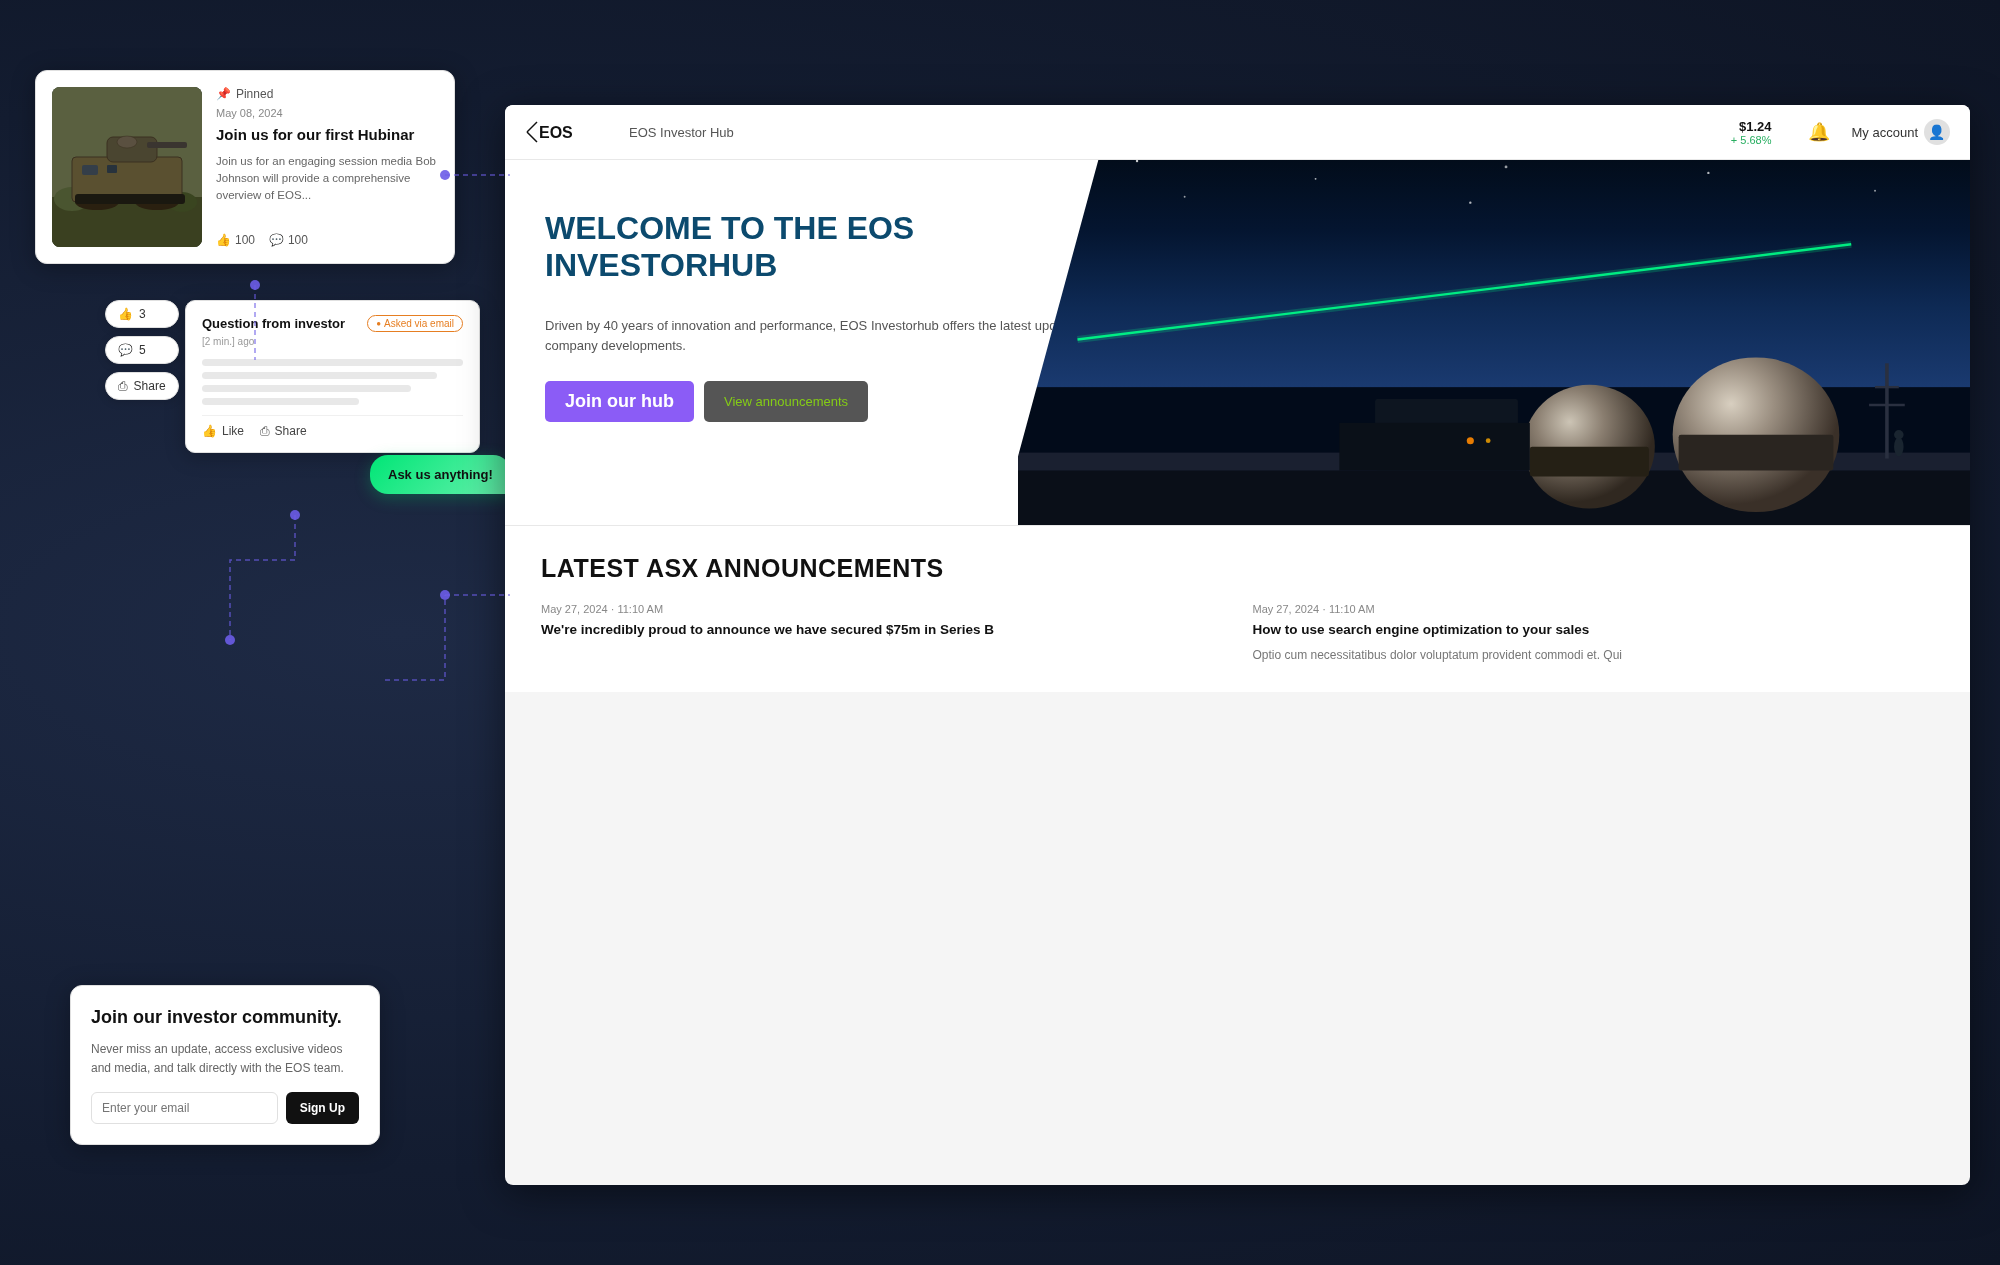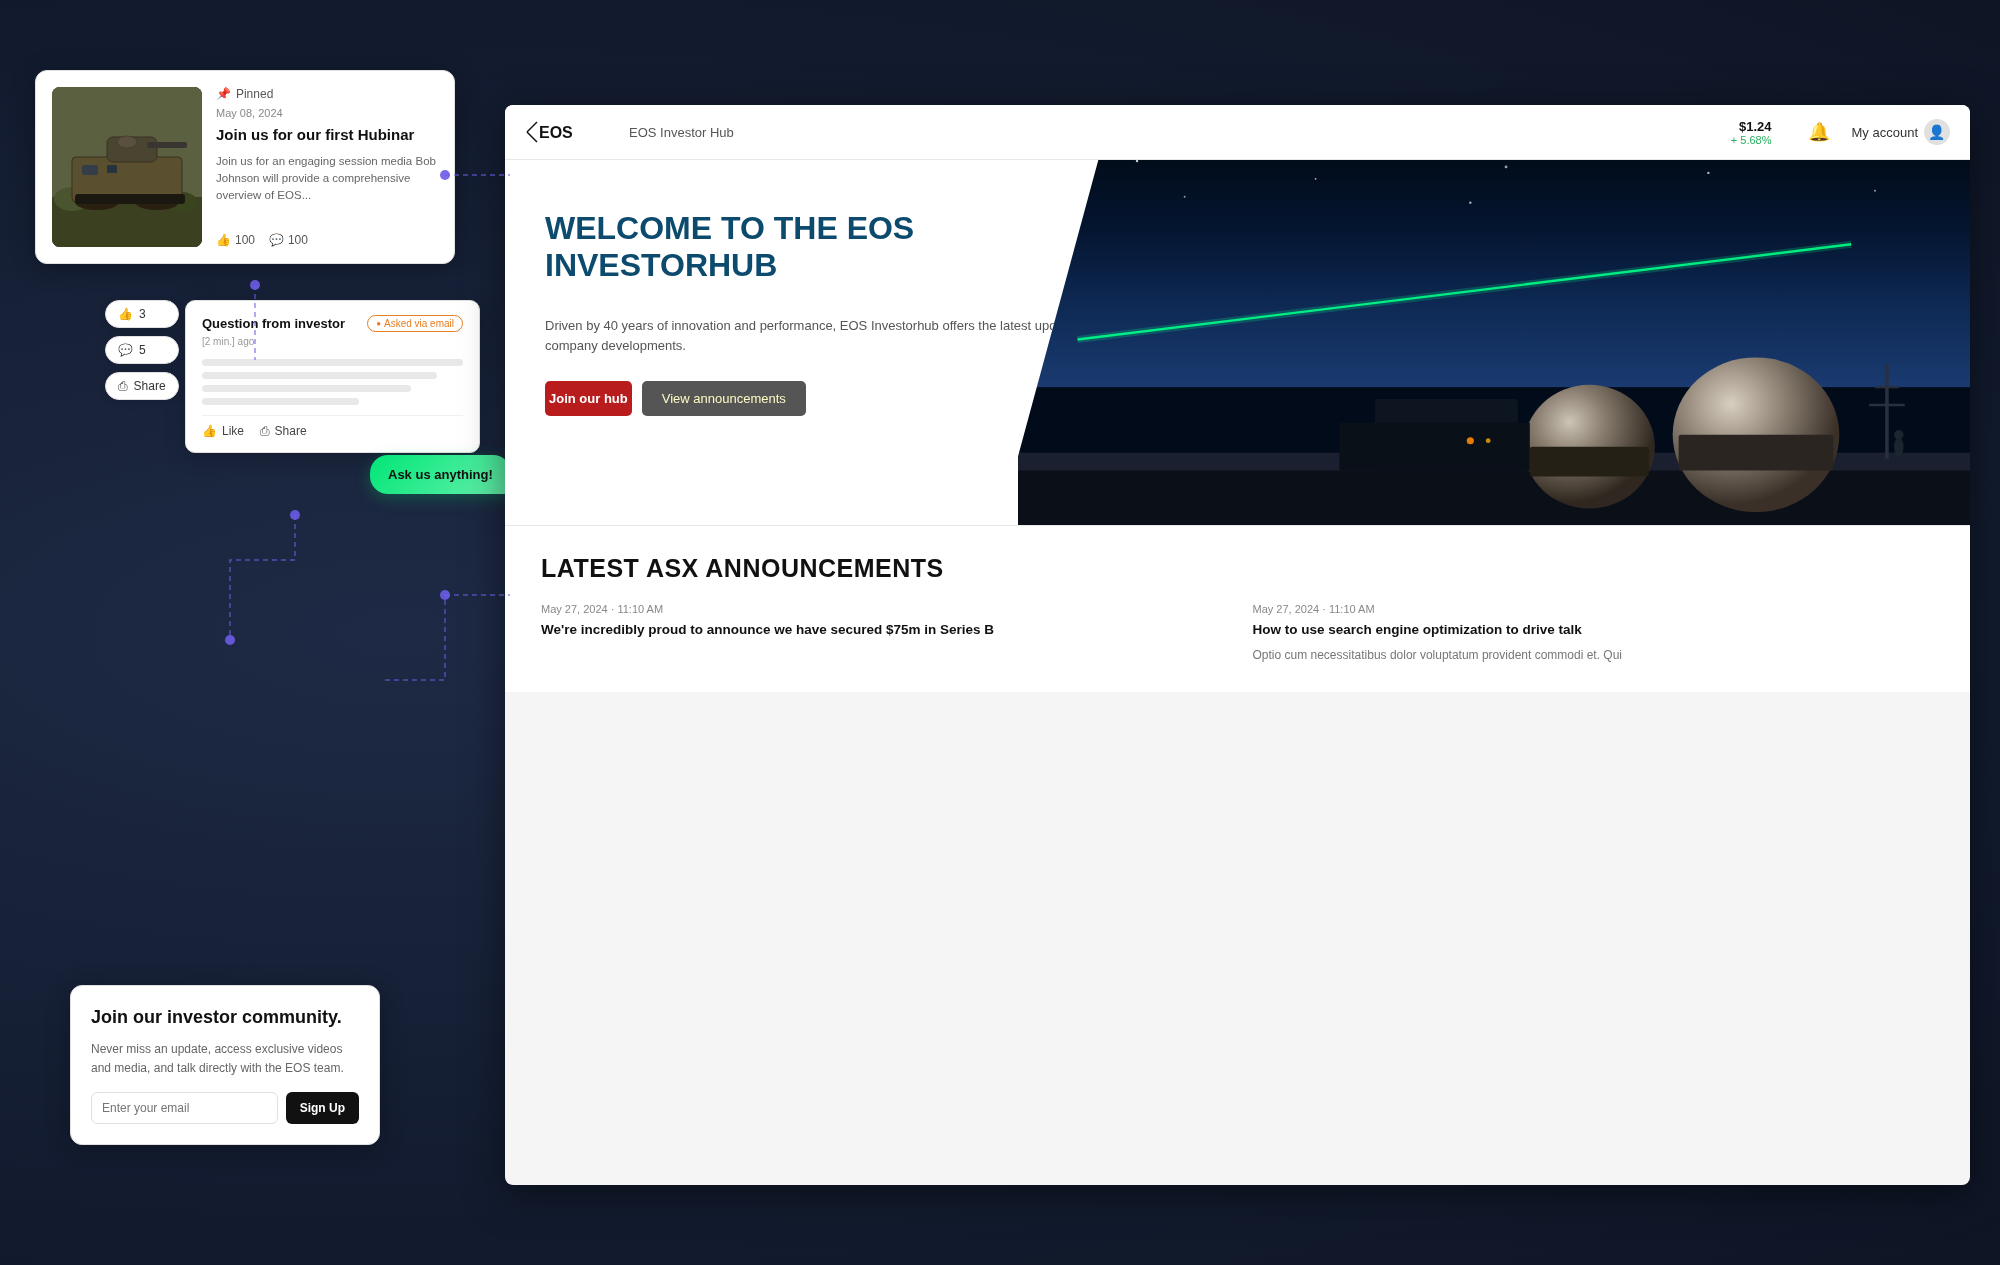--- a/index.html
+++ b/index.html
@@ -407,33 +407,33 @@
       line-height: 1.6;
       margin-bottom: 24px;
     }
 
     .hero-buttons {
       display: flex;
       gap: 10px;
     }
 
     .btn-primary {
-      background: #b91c1c;
+      background: #8b5cf6;
       color: #fff;
       border: none;
       border-radius: 5px;
-      padding: 10px 4px;
-      font-size: 13px;
+      padding: 10px 20px;
+      font-size: 18px;
       font-weight: 600;
       cursor: pointer;
     }
 
     .btn-secondary {
       background: #555;
-      color: #fef9c3;
+      color: #84cc16;
       border: none;
       border-radius: 5px;
       padding: 10px 20px;
       font-size: 13px;
       font-weight: 500;
       cursor: pointer;
     }
 
     .hero-bg {
       position: absolute;
@@ -746,21 +746,21 @@
     <div class="announcements-section">
       <div class="section-title">LATEST ASX ANNOUNCEMENTS</div>
       <div class="announcements-grid">
         <div class="announcement-item">
           <div class="ann-date">May 27, 2024 · 11:10 AM</div>
           <div class="ann-title">We're incredibly proud to announce we have secured $75m in Series B</div>
           <div class="ann-desc"></div>
         </div>
         <div class="announcement-item">
           <div class="ann-date">May 27, 2024 · 11:10 AM</div>
-          <div class="ann-title">How to use search engine optimization to drive talk</div>
+          <div class="ann-title">How to use search engine optimization to your sales</div>
           <div class="ann-desc">Optio cum necessitatibus dolor voluptatum provident commodi et. Qui</div>
         </div>
       </div>
     </div>
 
   </div>
 
 </div>
 
 </body></html>

